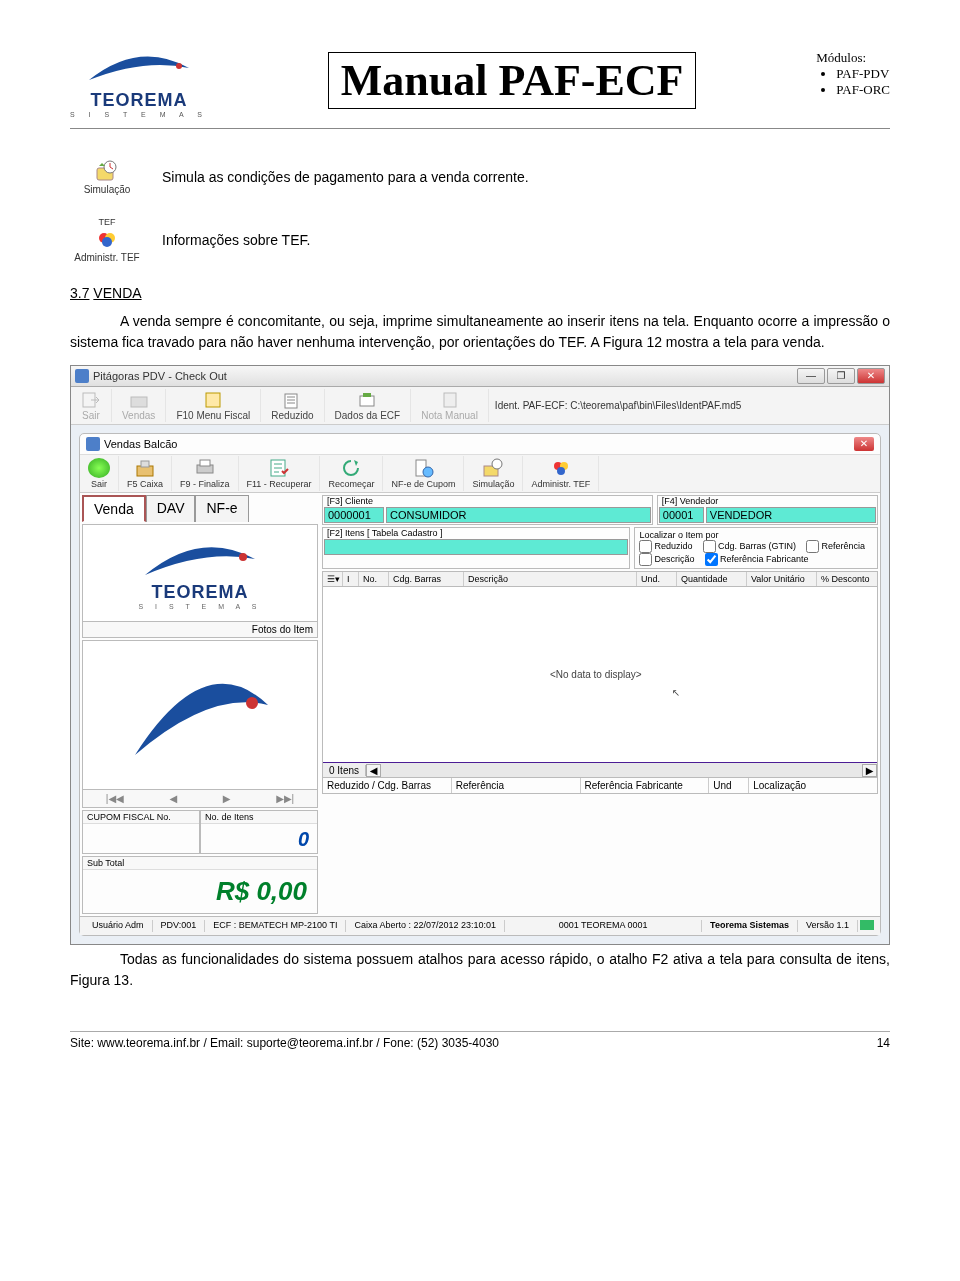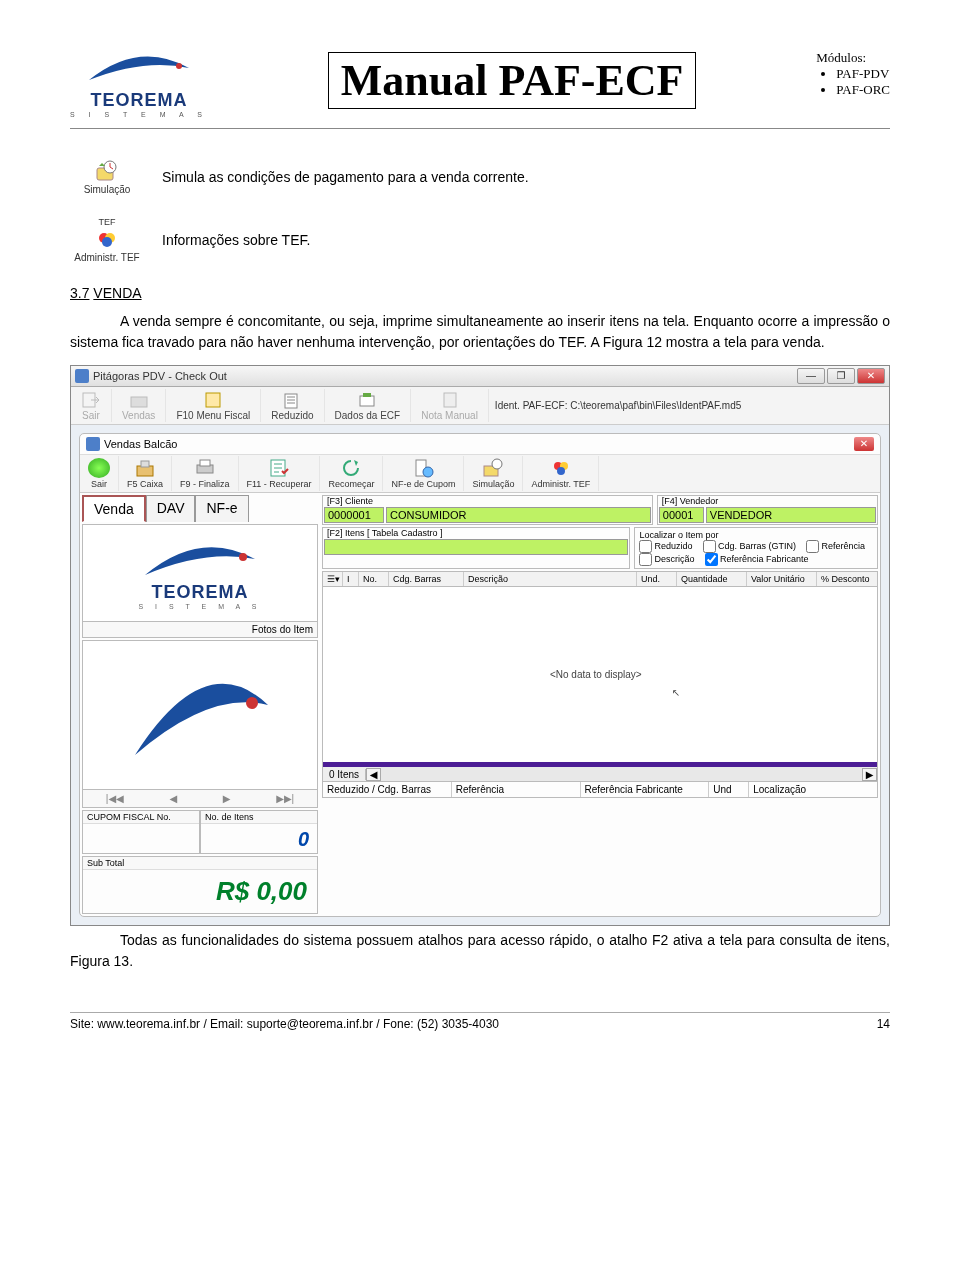--- a/index.html
+++ b/index.html
@@ -64,32 +64,32 @@
   .cupom-row .field-head { font-size: 9px; padding: 1px 4px; background: #f8f8f8; border-bottom: 1px solid #ddd; }
   .cupom-row .field-val { font-size: 20px; font-weight: bold; color: #0047ab; text-align: right; padding: 4px 8px 2px 8px; font-style: italic; }
   .subtotal { border: 1px solid #bbb; margin-top: 2px; }
   .subtotal .st-head { font-size: 9px; padding: 1px 4px; background: #f8f8f8; border-bottom: 1px solid #ddd; }
   .subtotal .st-val { font-size: 26px; font-weight: bold; color: #00802b; text-align: right; padding: 6px 10px; font-style: italic; }
   
   .field-row { display: flex; gap: 4px; margin-bottom: 2px; }
   .fbox { border: 1px solid #bbb; flex: 1; }
   .fbox-head { font-size: 9px; padding: 0 4px; }
   .fbox-body { display: flex; }
-  .fbox-inp { border: 1px solid #999; padding: 1px 3px; font-size: 11px; background: #bef264; flex: 1; margin: 1px;}
+  .fbox-inp { border: 1px solid #999; padding: 1px 3px; font-size: 11px; background: #5eead4; flex: 1; margin: 1px;}
   
   .locate-box { border: 1px solid #bbb; padding: 2px 4px; font-size: 9px; margin-left:4px; }
   .locate-box .chk { display: inline-block; margin-right: 8px; white-space: nowrap;}
   .chk input { vertical-align: middle; margin-right: 2px; }
   
   .itens-head-row { display:flex; margin-top:2px;}
   .itens-tbl { border: 1px solid #bbb; }
   .itens-tbl .th-row { display: flex; background: #f2f2f2; border-bottom: 1px solid #bbb; }
   .itens-tbl .th-row .th { padding: 2px 4px; font-size: 9px; border-right: 1px solid #ccc; }
   .itens-body { height: 175px; background: #fff; display: flex; align-items: center; justify-content: center; color: #444; font-size: 10px; }
-  .hscroll { display: flex; align-items: center; background: #eee; border-top: 5px solid #4c1d95; }
+  .hscroll { display: flex; align-items: center; background: #eee; border-top: 1px solid #4c1d95; }
   .hscroll .sbtn { width: 15px; text-align: center; border: 1px solid #aaa; background: #f4f4f4; }
   .hscroll .strack { flex: 1; height: 14px; background: #e8e8e8; position:relative;}
   .hscroll .itens-cnt { padding: 0 6px; border-right:1px solid #bbb;}
   .foot-row { display: flex; border-top: 1px solid #bbb; }
   .foot-row .fc { padding: 2px 4px; font-size: 10px; border-right: 1px solid #ccc; flex: 1; }
   
   .ss-status { display: flex; background: #f4f4f4; border-top: 1px solid #bbb; padding: 3px 4px; font-size: 9px; }
   .ss-status .st { padding: 0 8px; border-right: 1px solid #ccc; }
   
   .figure-caption { text-align: center; font-family: 'Times New Roman', serif; font-weight: bold; font-size: 14px; margin-bottom: 20px; }
@@ -386,20 +386,30 @@
               <div class="fc">Reduzido / Cdg. Barras</div>
               <div class="fc">Referência</div>
               <div class="fc">Referência Fabricante</div>
               <div class="fc" style="flex:0 0 40px">Und</div>
               <div class="fc" style="border-right:none">Localização</div>
             </div>
           </div>
         </div>
       </div>
 
+      <div class="ss-status">
+        <div class="st">Usuário Adm</div>
+        <div class="st">PDV:001</div>
+        <div class="st">ECF : BEMATECH MP-2100 TI</div>
+        <div class="st">Caixa Aberto : 22/07/2012 23:10:01</div>
+        <div class="st" style="flex:1;text-align:center">0001 TEOREMA 0001</div>
+        <div class="st" style="font-weight:bold">Teorema Sistemas</div>
+        <div class="st">Versão 1.1</div>
+        <div class="st" style="border:none;padding:0 2px"><span style="display:inline-block;width:14px;height:10px;background:#3b6"></span></div>
+      </div>
     </div>
   </div>
 
 
   <div class="body-text indent">Todas as funcionalidades do sistema possuem atalhos para acesso rápido, o atalho F2 ativa a tela para consulta de itens, Figura 13.</div>
 
   <div class="footer">
     <span>Site: www.teorema.inf.br / Email: suporte@teorema.inf.br / Fone: (52) 3035-4030</span>
     <span>14</span>
   </div>

